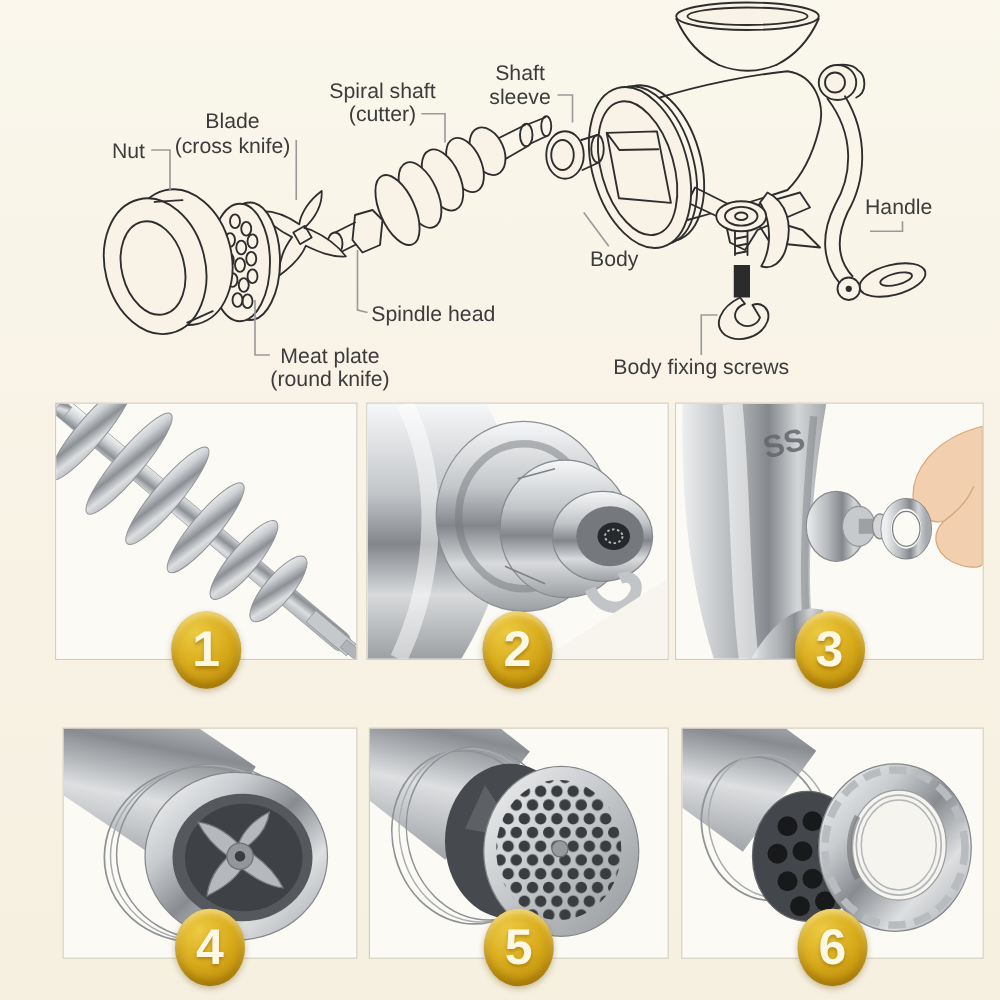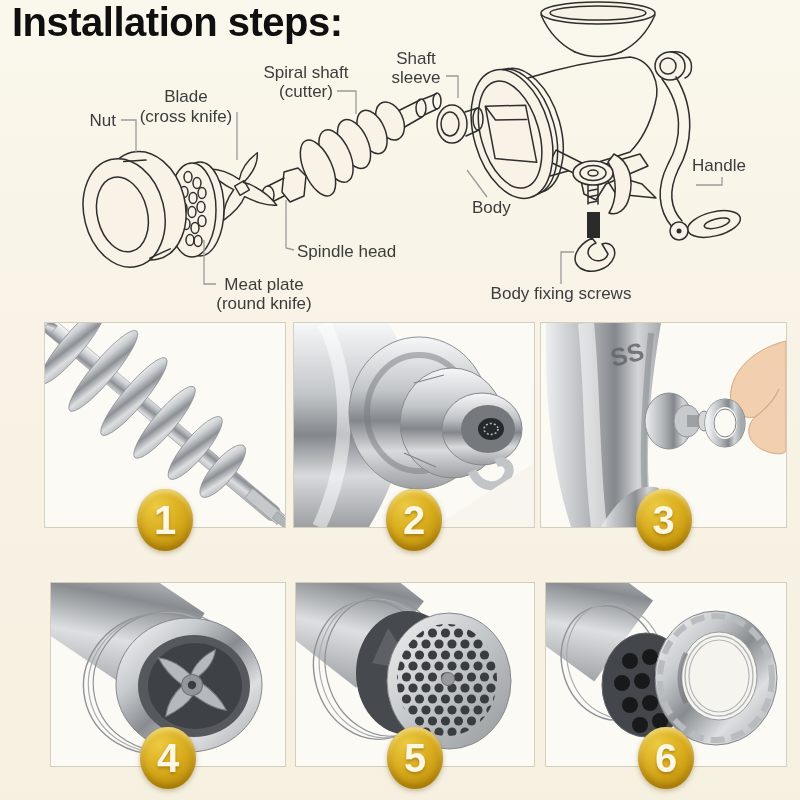--- a/index.html
+++ b/index.html
@@ -19,21 +19,20 @@
     display:flex;align-items:center;justify-content:center;z-index:5;}
   .badge-num{font-size:40px;font-weight:700;color:#fdf8e3;text-shadow:0 2px 3px rgba(140,95,0,.55);line-height:1;}
   .badge.r1{top:166px;}
   .badge.r2{top:144px;}
 </style>
 </head>
 <body>
 
 <div class="page">
 
-  <h1 class="page-title">Installation steps:</h1>
 
   <svg class="diagram-svg" width="800" height="316" viewBox="0 0 800 316">
 
     <g>
       <path class="ln" d="M 528 78 C 560 68 600 60 630 57 C 652 60 661 84 655 104 C 650 124 642 140 630 152 C 600 162 572 170 550 176"></path>
       <ellipse class="lnf" cx="598" cy="13" rx="57" ry="11"></ellipse>
       <ellipse class="ln" cx="598" cy="13" rx="48" ry="7"></ellipse>
       <path class="ln" d="M 541 15 C 549 33 561 45 575 52"></path>
       <path class="ln" d="M 655 15 C 647 33 635 45 621 52"></path>
       <path class="ln" d="M 575 52 C 590 58 606 58 621 52"></path>

